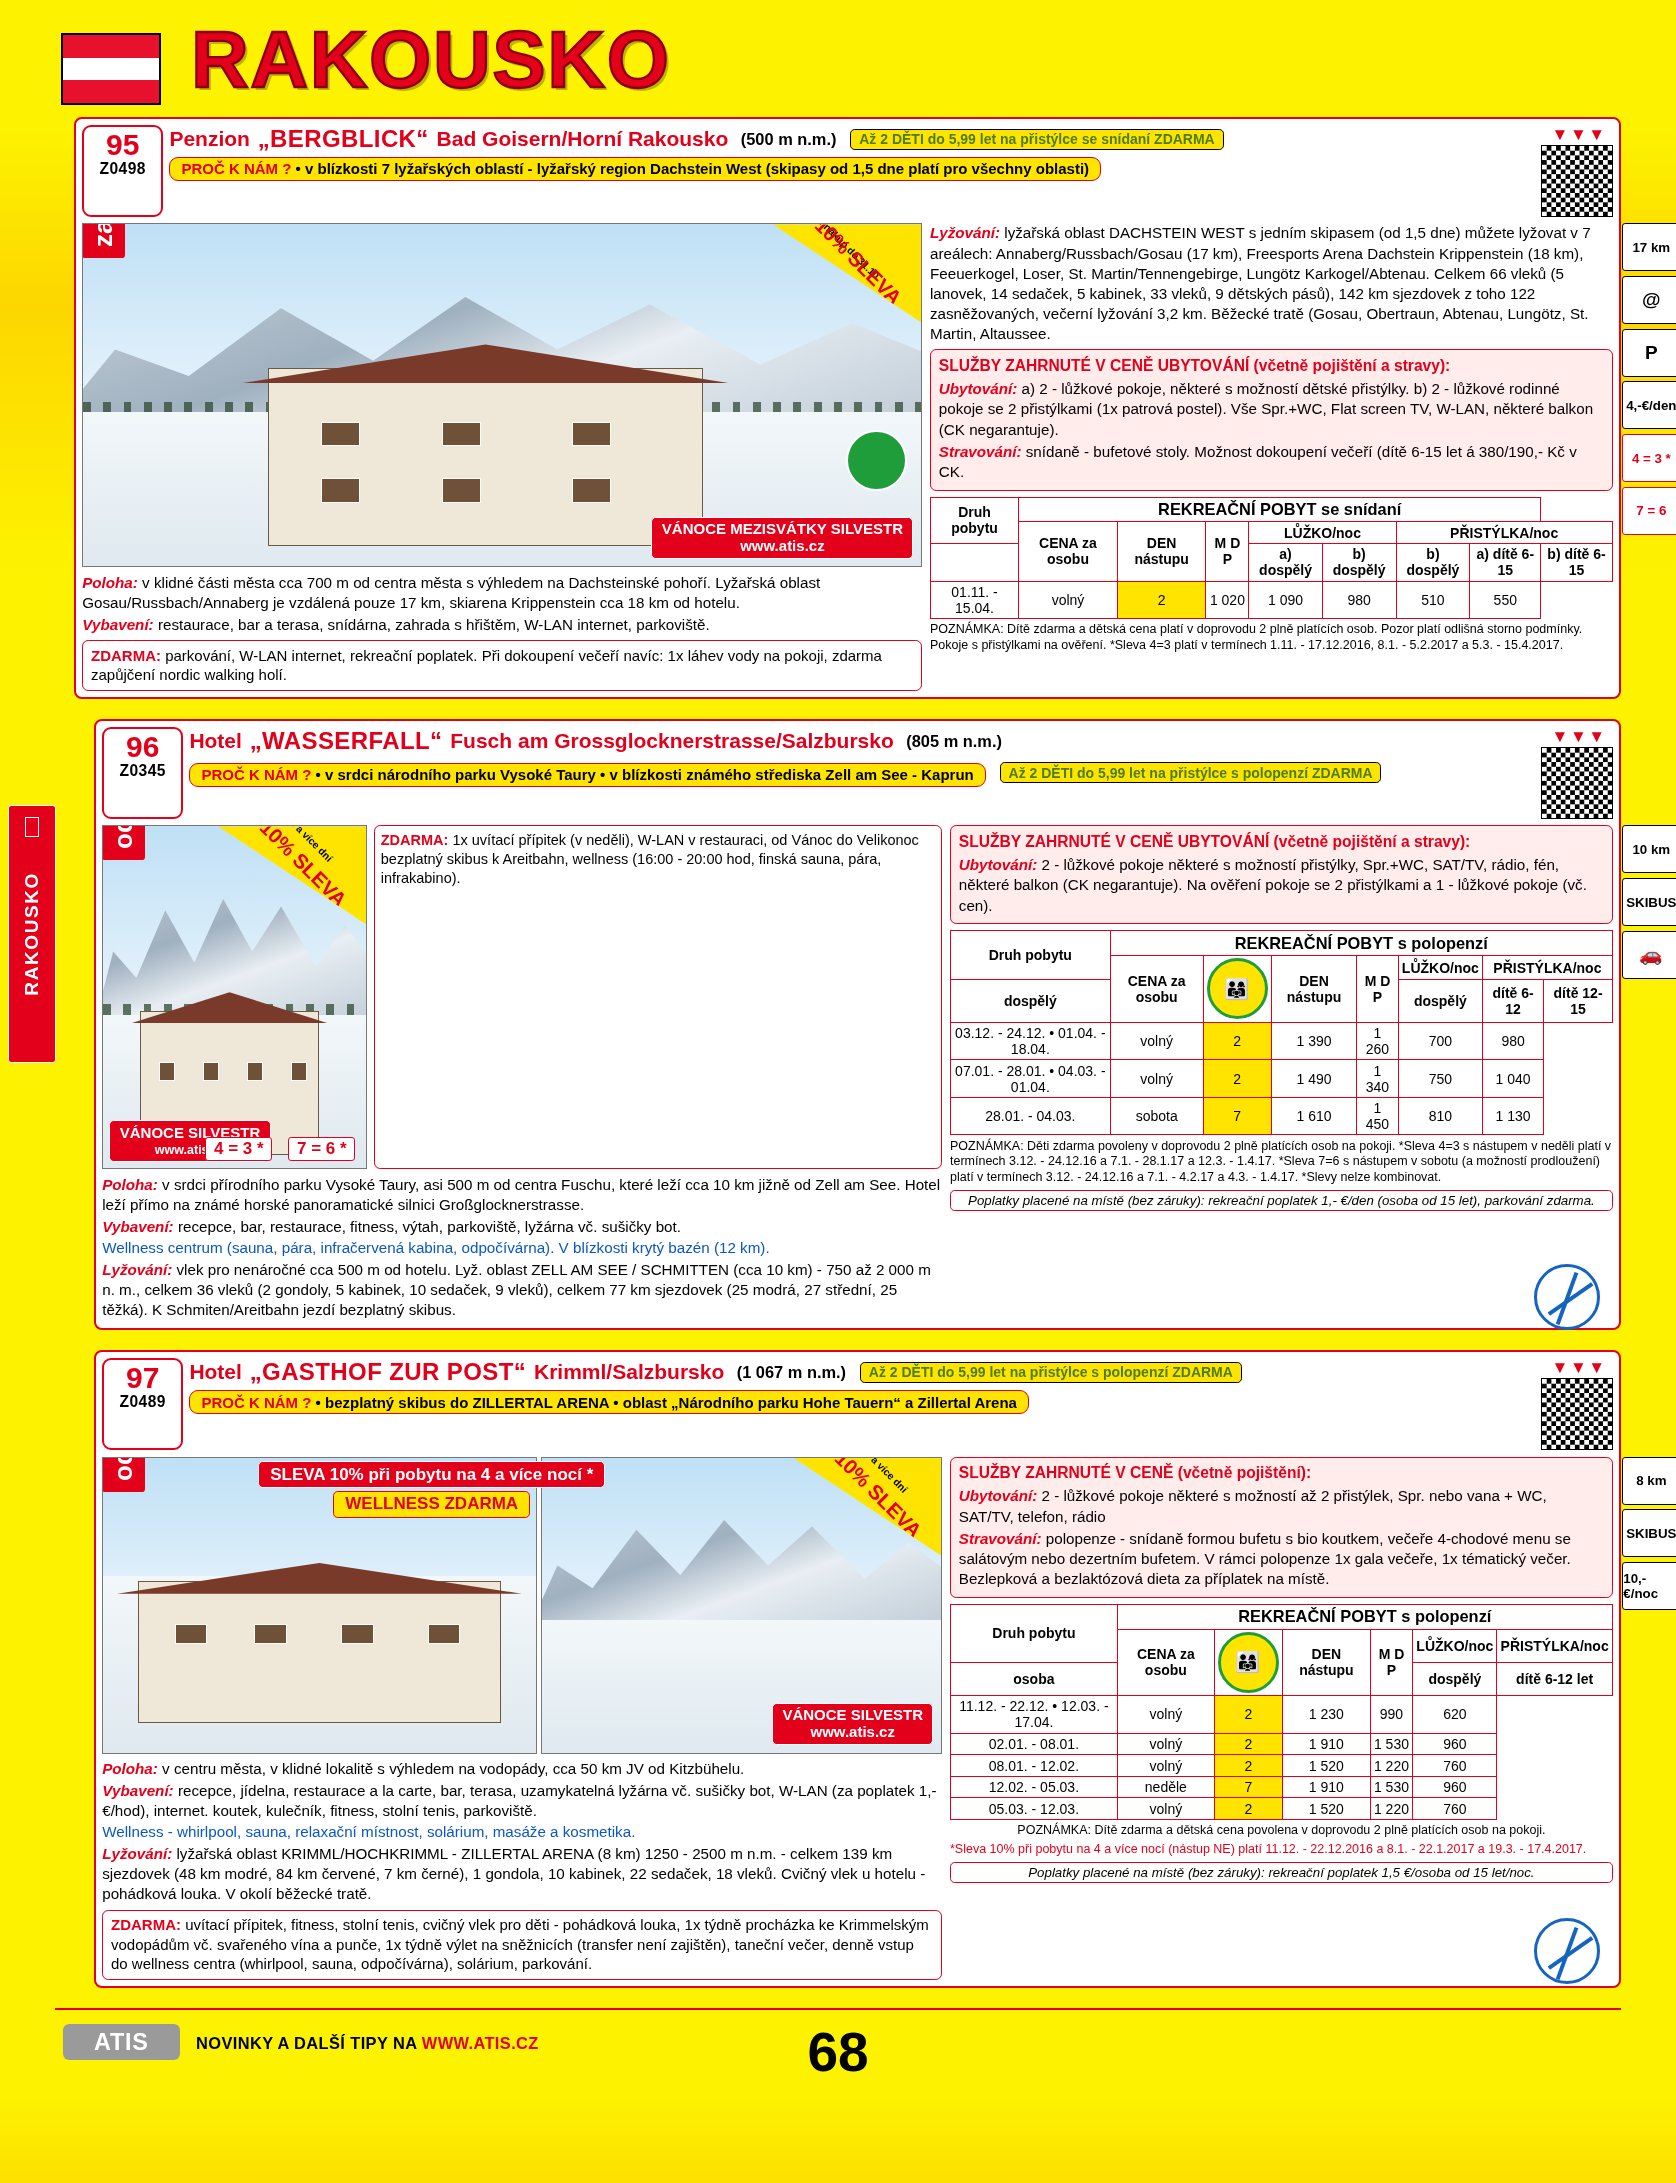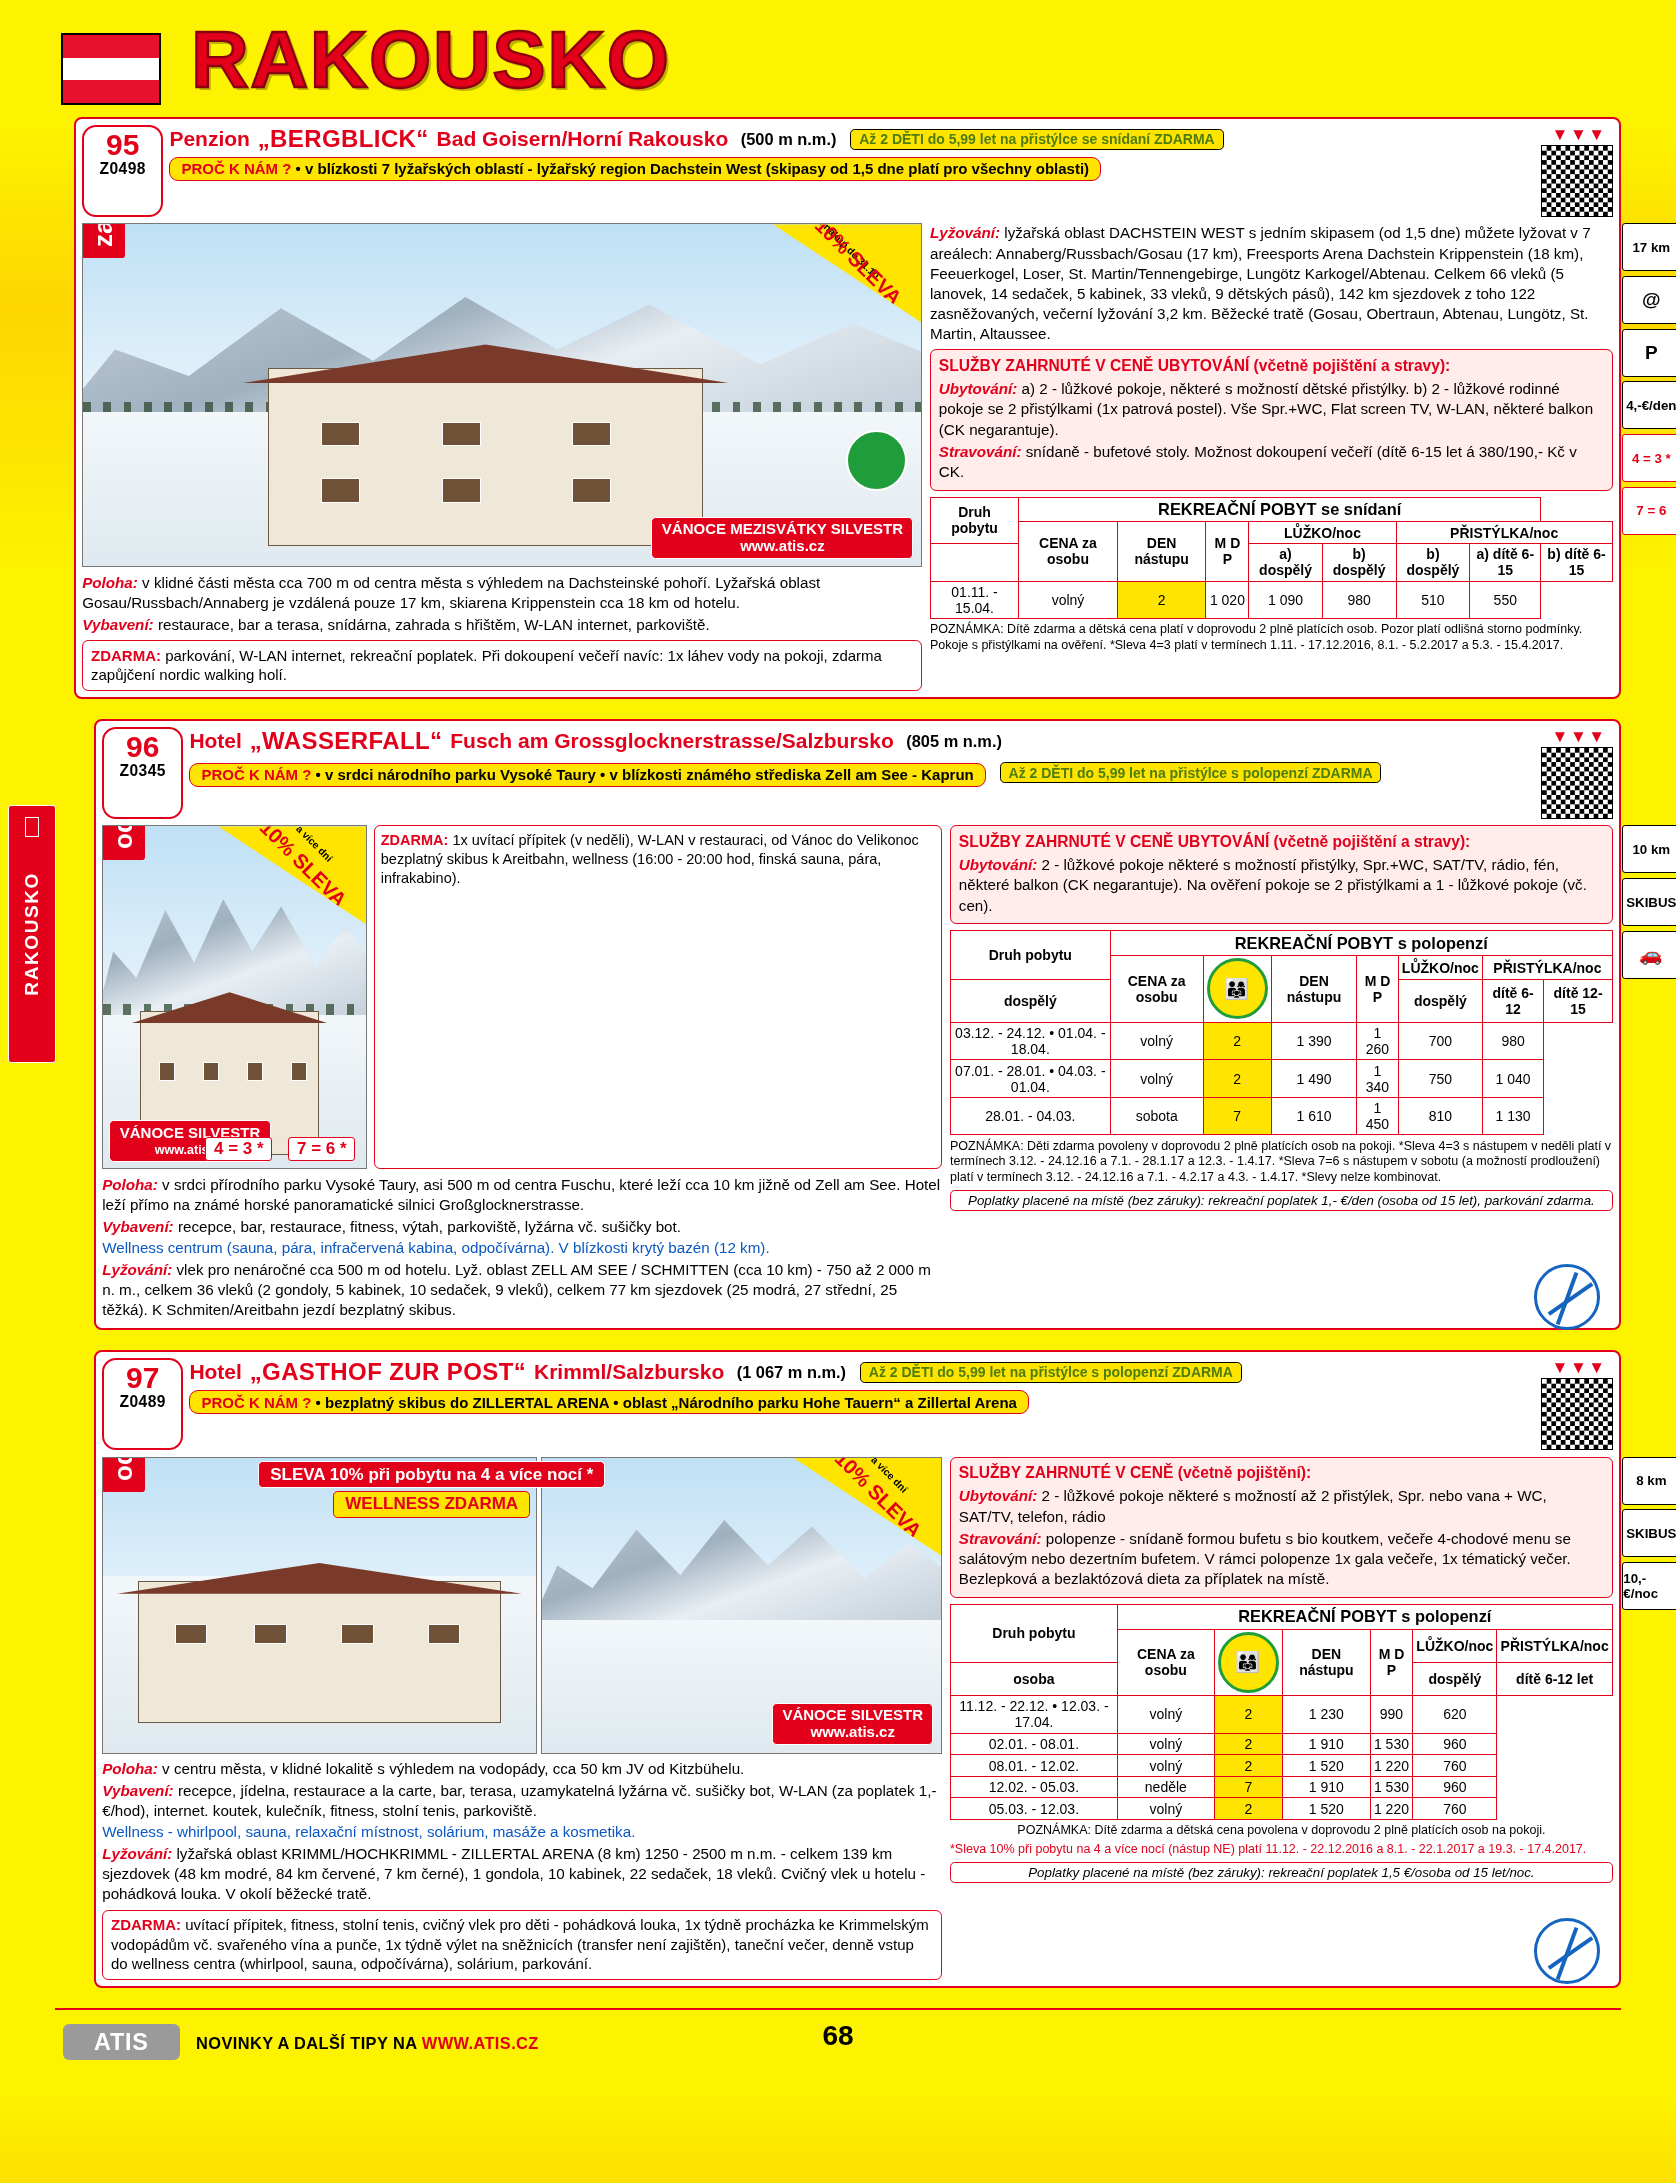--- a/index.html
+++ b/index.html
@@ -40,21 +40,21 @@
     position:relative;
     margin:0 55px 20.3px 74px;
     border:2.3px solid #e3001b;
     border-radius:7.8px;
     background:#fff;
     padding:6.2px;
   }
   .card.c2 { margin-left:94px; }
   .titlebar { display:flex; align-items:stretch; gap:6.2px; }
   .num {
-    width:81px; border:2.3px solid #e3001b; border-radius:14px; background:#fff;
+    width:81px; border:2.3px solid #e3001b; border-radius:9px; background:#fff;
     text-align:center; padding:3.1px 0 1.6px; flex:0 0 auto;
   }
   .num .n { font-size:30px; font-weight:bold; color:#e3001b; line-height:1; }
   .num .code { font-size:15.6px; font-weight:bold; color:#000; letter-spacing:0.4px; }
   .tb-main { flex:1 1 auto; }
   .tline { display:flex; align-items:center; gap:7.8px; white-space:nowrap; }
   .htype { font-size:21px; font-weight:bold; color:#e3001b; }
   .hname { font-size:24px; font-weight:bold; color:#e3001b; letter-spacing:0.4px; }
   .hplace { font-size:21px; font-weight:bold; color:#e3001b; }
   .alt { font-size:16.4px; font-weight:bold; color:#000; margin-left:4.7px; }
@@ -158,21 +158,21 @@
     background:#e3001b; color:#fff; font-weight:bold; font-size:17px; border-radius:4.7px;
     padding:2.3px 11px; display:inline-block; border:1.6px solid #fff;
   }
   .ribbon2 { background:#ffe400; color:#e3001b; }
 
   
   .footer { position:relative; height:70px; margin:0 55px; border-top:2.3px solid #e3001b; }
   .footer .logo { position:absolute; left:7.8px; top:14px; width:117px; height:36px; background:#9a9a9a; border-radius:6.2px; color:#fff; font-weight:bold; font-size:23.4px; display:flex; align-items:center; justify-content:center; letter-spacing:0.8px;}
   .footer .txt { position:absolute; left:141px; top:23.4px; font-size:16.4px; font-weight:bold; letter-spacing:0.4px;}
   .footer .txt .w { color:#e3001b; }
-  .footer .pg { position:absolute; left:50%; transform:translateX(-50%); top:9.4px; font-size:28px; font-weight:bold; }
+  .footer .pg { position:absolute; left:50%; transform:translateX(-50%); top:9.4px; font-size:55px; font-weight:bold; }
 
   .wheat { width:66px;height:66px;border-radius:50%;border:3.9px solid #1565c0;position:relative;background:#fff;}
   .wheat:after{content:"";position:absolute;left:50%;top:4.7px;width:3.9px;height:55px;background:#1565c0;transform:translateX(-50%) rotate(20deg);}
   .wheat:before{content:"";position:absolute;left:6.2px;top:50%;width:53px;height:3.9px;background:#1565c0;transform:rotate(-35deg);}
 
   .famicon { width:61px;height:61px;border-radius:50%;background:#ffe400;border:3.1px solid #1f9d3a;display:flex;align-items:center;justify-content:center;font-size:20.3px; }
 </style>
 </head>
 <body>
 

